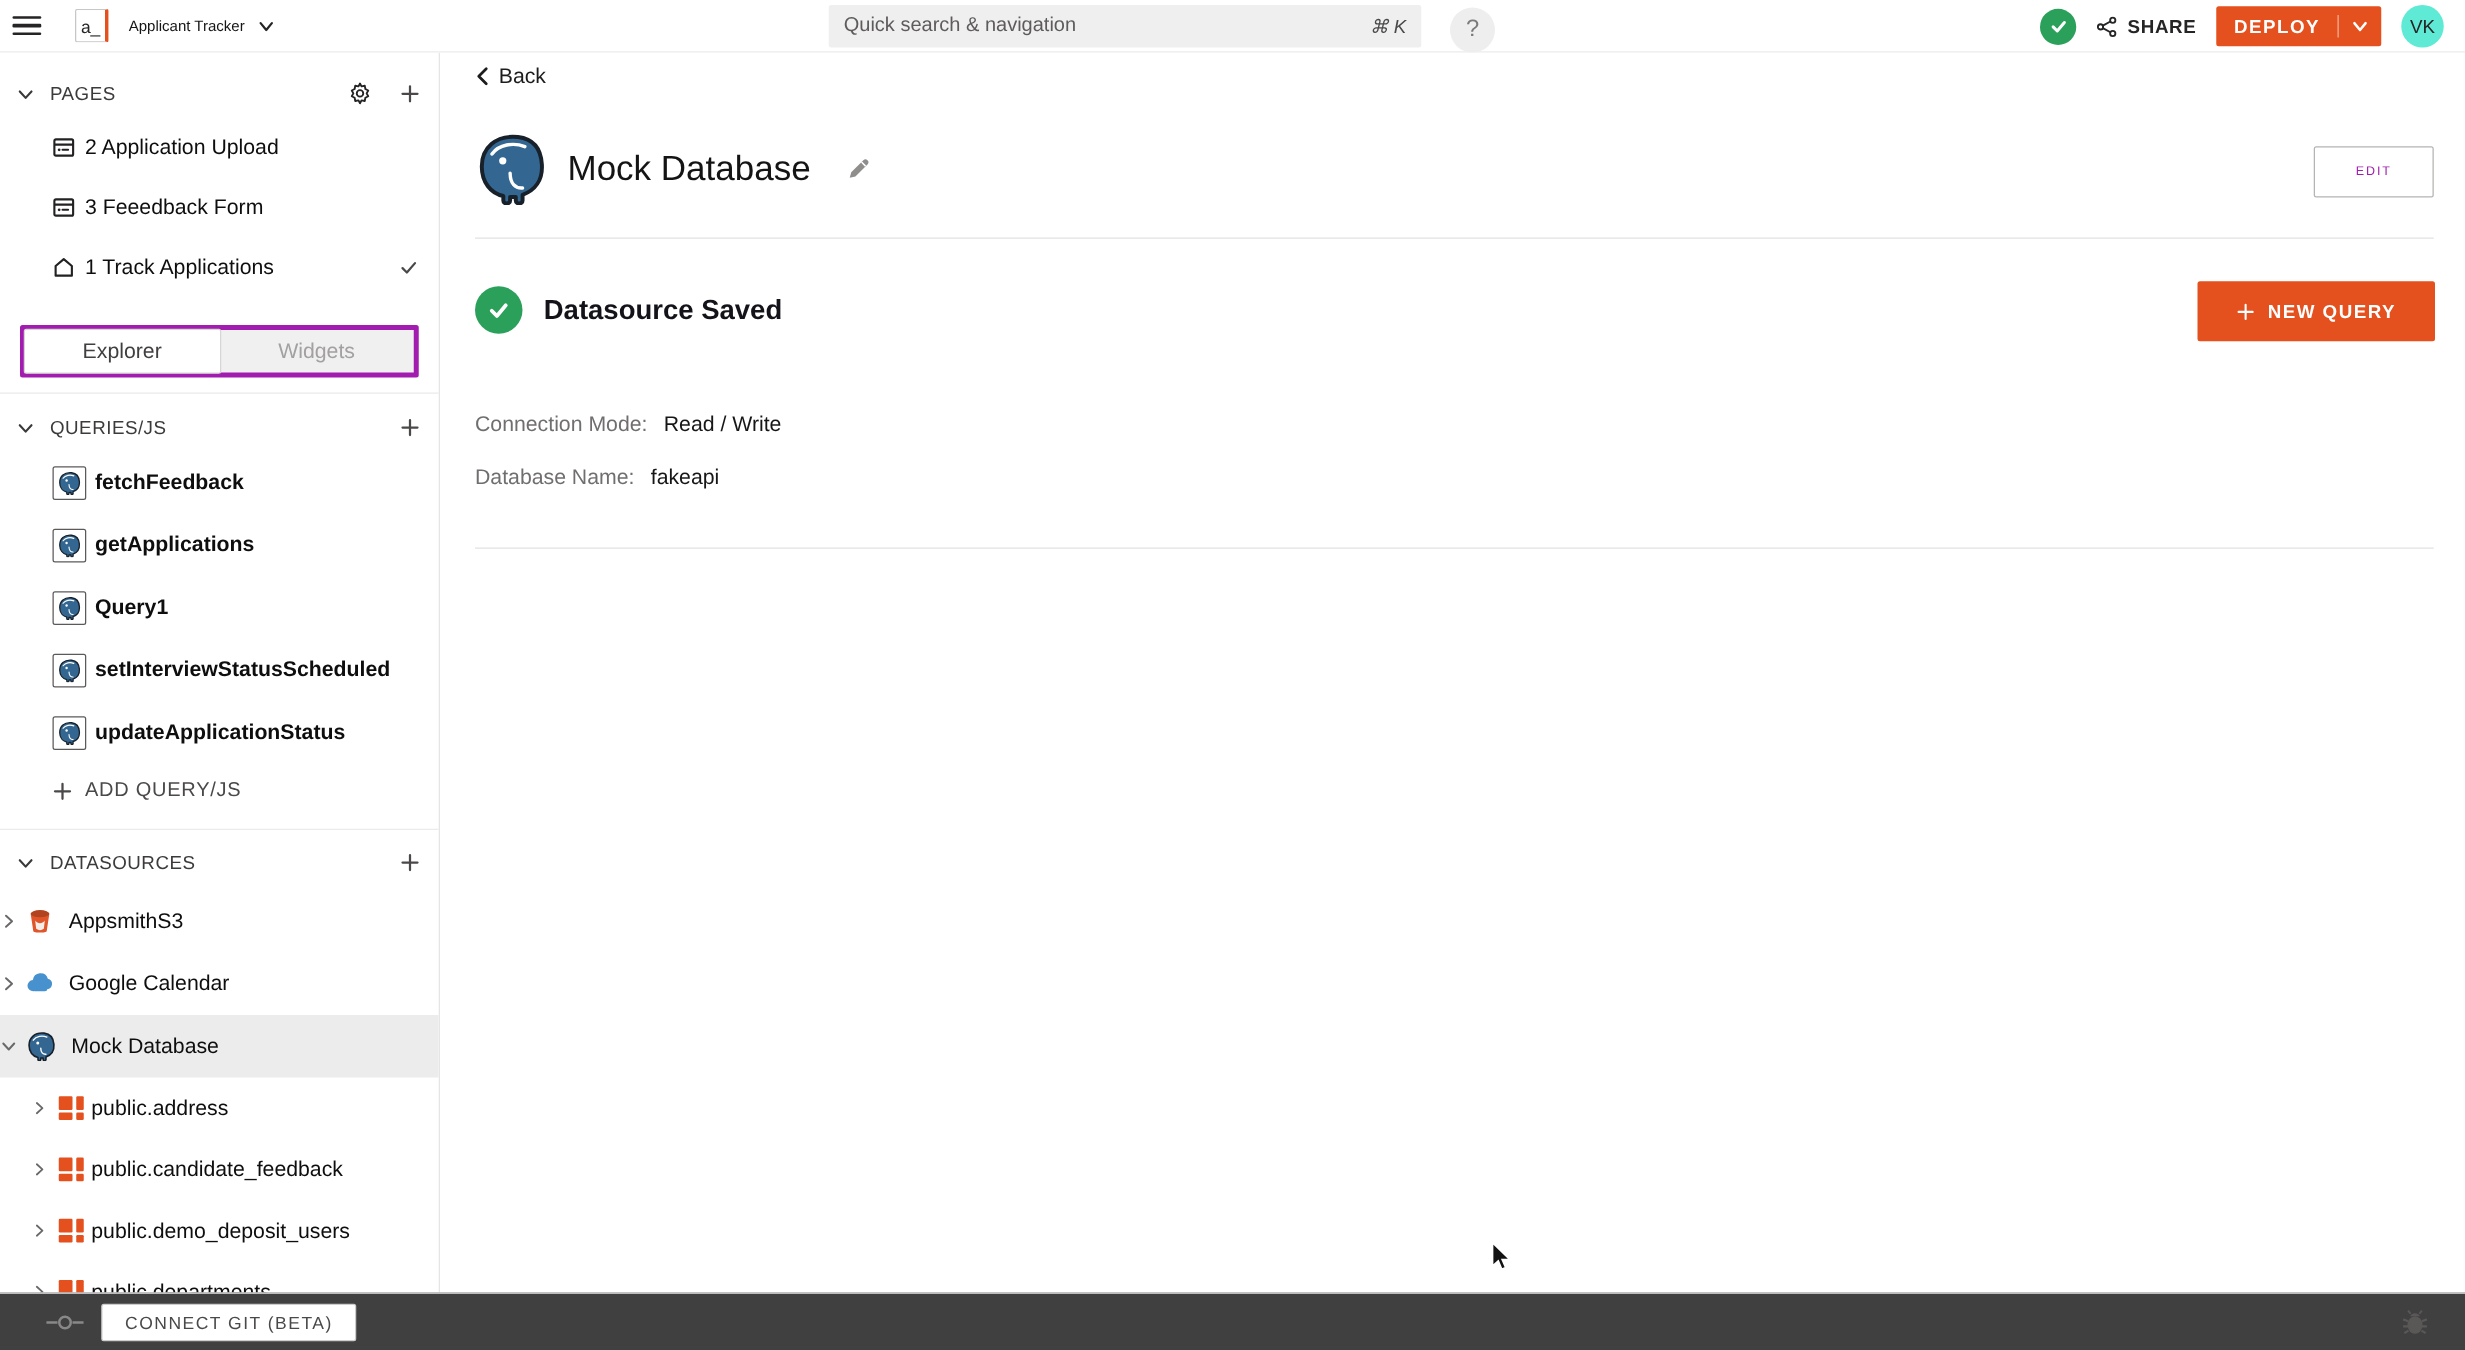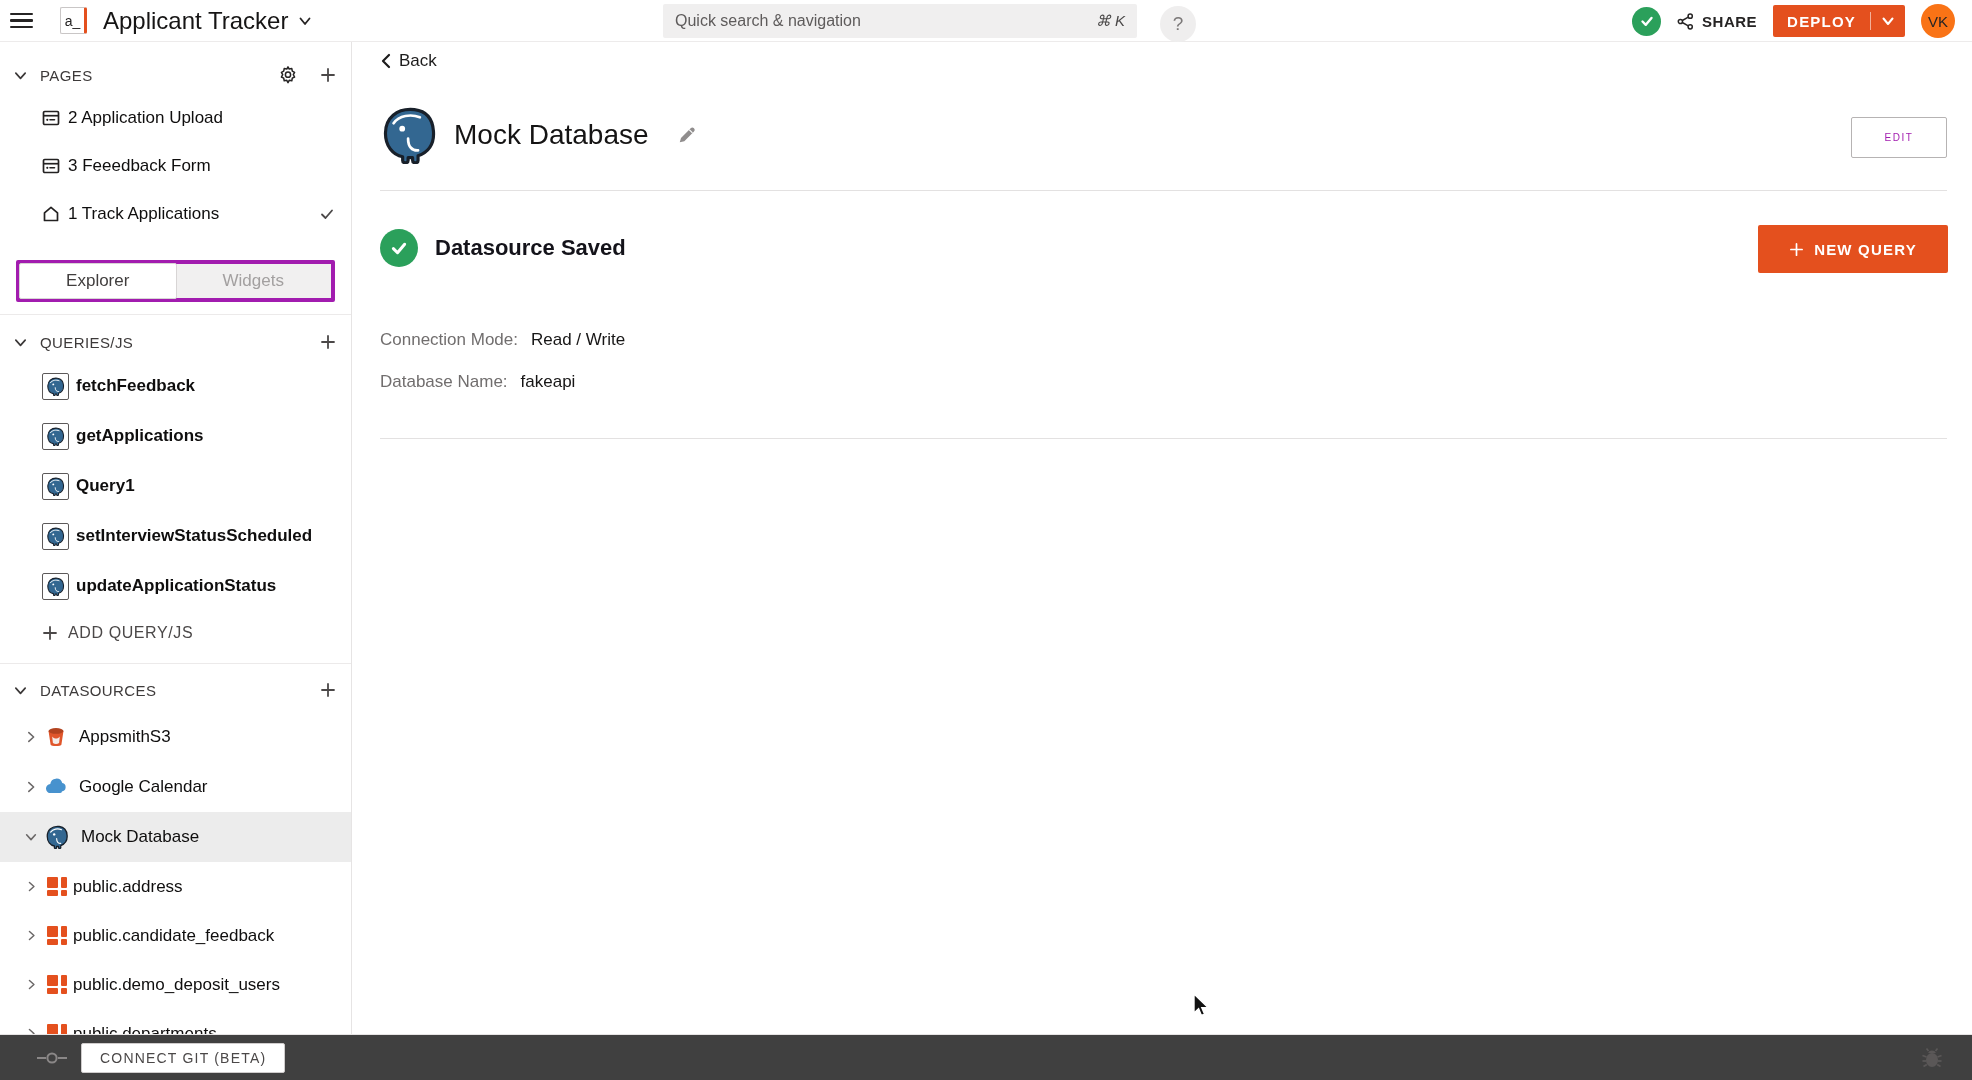--- a/index.html
+++ b/index.html
@@ -20,36 +20,36 @@
   }
   svg{display:block;}
 
   
   .topbar{position:absolute;top:0;left:0;right:0;height:42px;background:#fff;
     border-bottom:1px solid #EDEBEB;display:flex;align-items:center;z-index:30;}
   .hamburger{width:44px;height:42px;display:flex;flex-direction:column;justify-content:center;gap:4px;padding-left:10px;cursor:pointer;}
   .hamburger span{display:block;width:23px;height:2.5px;background:#262424;border-radius:1px;}
   .app-logo{width:27px;height:27px;margin-left:16px;background:#fff;border:1.5px solid #C9C6C6;border-right:3px solid var(--orange);
     display:flex;align-items:center;justify-content:center;font-size:14px;font-weight:400;color:#262424;border-radius:2px;}
-  .app-title{margin-left:16px;font-size:24px;color:#161515;}
+  .app-title{margin-left:16px;font-size:12px;color:#161515;}
   .title-caret{margin-left:10px;}
   .search-box{position:absolute;left:663px;top:4px;width:474px;height:34px;background:#F0EFEF;border-radius:2px;
     display:flex;align-items:center;padding:0 12px;cursor:text;}
   .search-ph{color:#5E5B5B;font-size:16px;}
   .search-kbd{margin-left:auto;color:#4A4848;font-size:15px;font-style:italic;}
   .help-circle{position:absolute;left:1160px;top:6px;width:36px;height:36px;border-radius:50%;background:#EFEEEE;
     display:flex;align-items:center;justify-content:center;color:#7C7979;font-size:19px;cursor:pointer;}
   .top-right{position:absolute;right:17px;top:0;height:42px;display:flex;align-items:center;gap:16px;}
   .status-dot{width:29px;height:29px;border-radius:50%;background:var(--green);display:flex;align-items:center;justify-content:center;}
   .share-btn{display:flex;align-items:center;gap:8px;font-size:15px;font-weight:600;letter-spacing:.5px;color:#262424;cursor:pointer;}
   .deploy-btn{height:32px;background:var(--orange);border:none;border-radius:2px;display:flex;align-items:center;cursor:pointer;}
   .deploy-label{color:#fff;font-size:15px;font-weight:700;letter-spacing:1.2px;padding:0 14px;}
   .deploy-sep{width:1px;height:18px;background:rgba(255,255,255,.55);}
   .deploy-caret{padding:0 10px;}
-  .avatar{width:34px;height:34px;border-radius:50%;background:#f97316;display:flex;align-items:center;justify-content:center;
+  .avatar{width:34px;height:34px;border-radius:50%;background:#5eead4;display:flex;align-items:center;justify-content:center;
     font-size:15px;color:#262424;cursor:pointer;}
 
   
   .sidebar{position:absolute;top:42px;left:0;width:352px;bottom:46px;background:#fff;
     border-right:1px solid var(--border);overflow:hidden;z-index:10;}
   .sec-head{display:flex;align-items:center;height:38px;padding:0 15px 0 13px;cursor:pointer;}
   .sec-head .sec-label{margin-left:12px;font-size:15px;letter-spacing:.4px;color:var(--hdr);font-weight:500;}
   .sec-head .spacer{flex:1;}
   .icon-btn{display:flex;align-items:center;justify-content:center;cursor:pointer;}
   .gear{margin-right:22px;}
@@ -60,21 +60,21 @@
   .tab{flex:1;display:flex;align-items:center;justify-content:center;font-size:17px;cursor:pointer;}
   .tab.active{background:#fff;border:1px solid #D8D5D5;color:#413E3E;margin:-1px;border-radius:2px;}
   .tab.inactive{color:#A3A0A0;}
   .divider-h{border-top:1px solid #ECEAEA;margin-top:12px;}
   .queries-section{padding-top:8px;}
   .query-row{height:50px;padding-left:42px;gap:7px;font-size:17px;color:#0F0E0E;font-weight:bold;}
   .q-iconbox{width:27px;height:27px;border:1.5px solid #5C5959;border-radius:2px;display:flex;align-items:center;justify-content:center;background:#fff;}
   .add-row{height:44px;padding-left:42px;gap:10px;font-size:16px;letter-spacing:.6px;color:#4B4848;}
   .ds-section{margin-top:8px;border-top:1px solid #ECEAEA;padding-top:4px;}
   .ds-head{height:44px;}
-  .ds-row{height:50px;padding-left:24px;gap:7px;font-size:17px;color:#0F0E0E;}
+  .ds-row{height:50px;padding-left:0;gap:7px;font-size:17px;color:#0F0E0E;}
   .ds-row .ds-icon{margin-right:5px;}
   .ds-row.selected{background:#ECECEC;}
   .tbl-row{height:49px;padding-left:25px;gap:6px;font-size:17px;color:#0F0E0E;}
   .tbl-row .chev{margin-right:3px;}
   .table-icon{width:20px;height:20px;display:grid;grid-template-columns:11px 6px;grid-template-rows:11px 6px;gap:2.5px;}
   .table-icon i{background:var(--orange);border-radius:1px;}
 
   
   .main{position:absolute;top:42px;left:353px;right:0;bottom:46px;background:#fff;}
   .back{position:absolute;left:27px;top:9px;display:flex;align-items:center;gap:7px;font-size:17px;color:#1D1C1C;cursor:pointer;}

